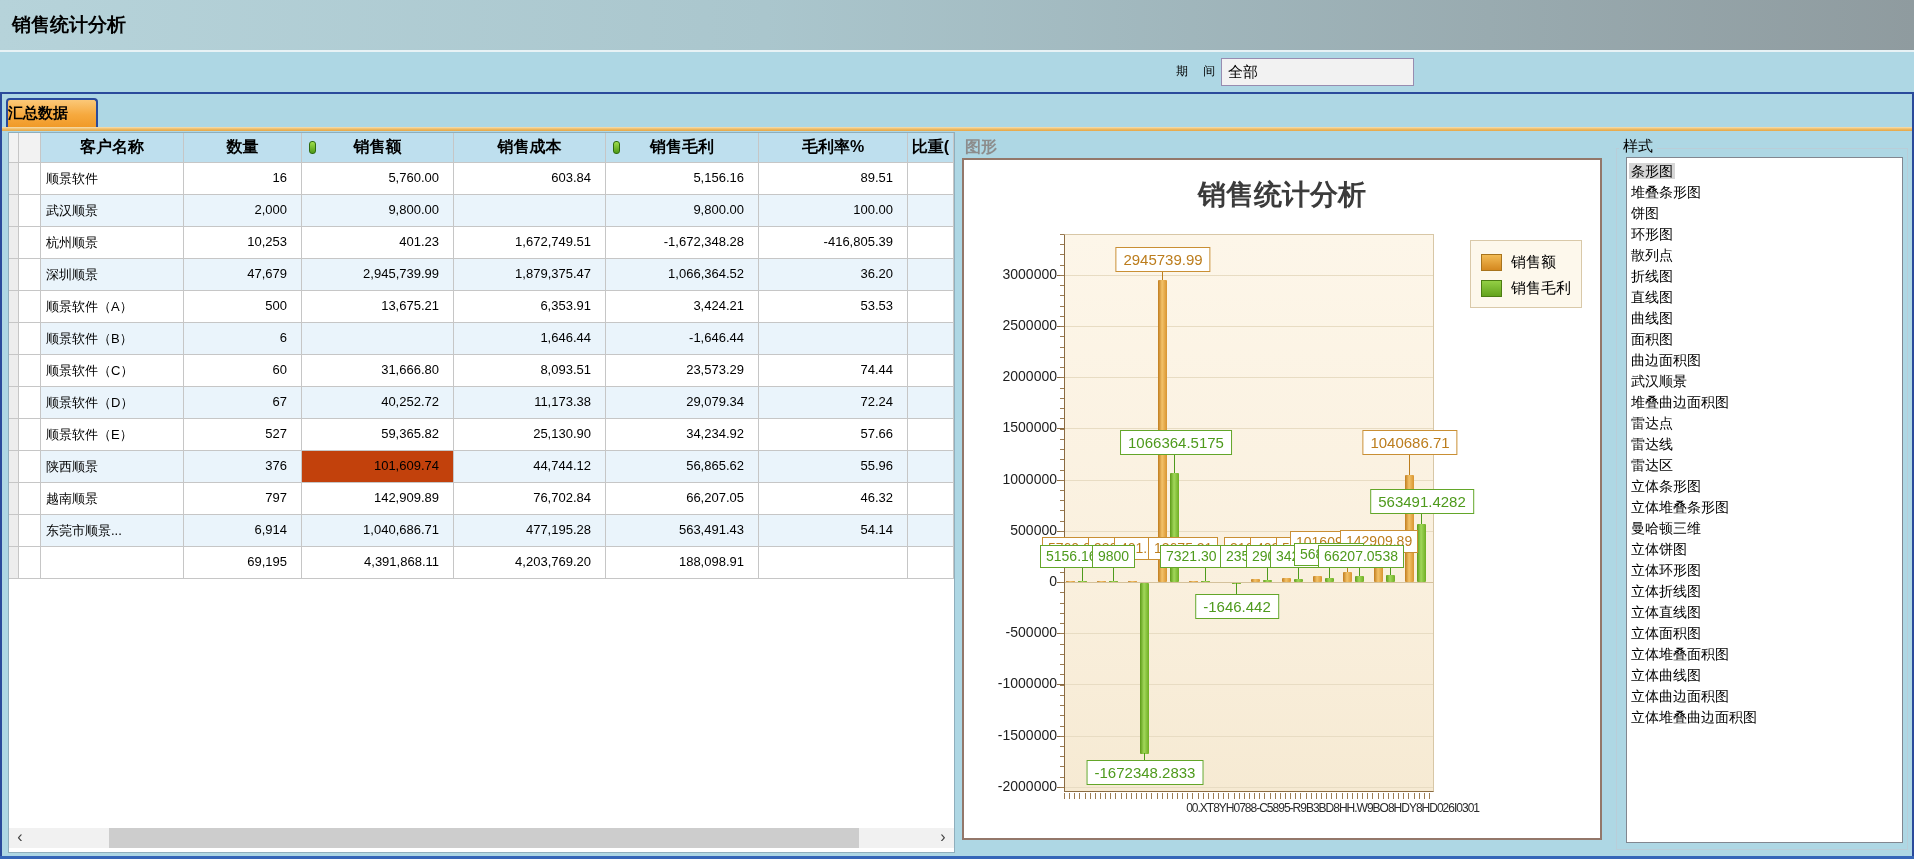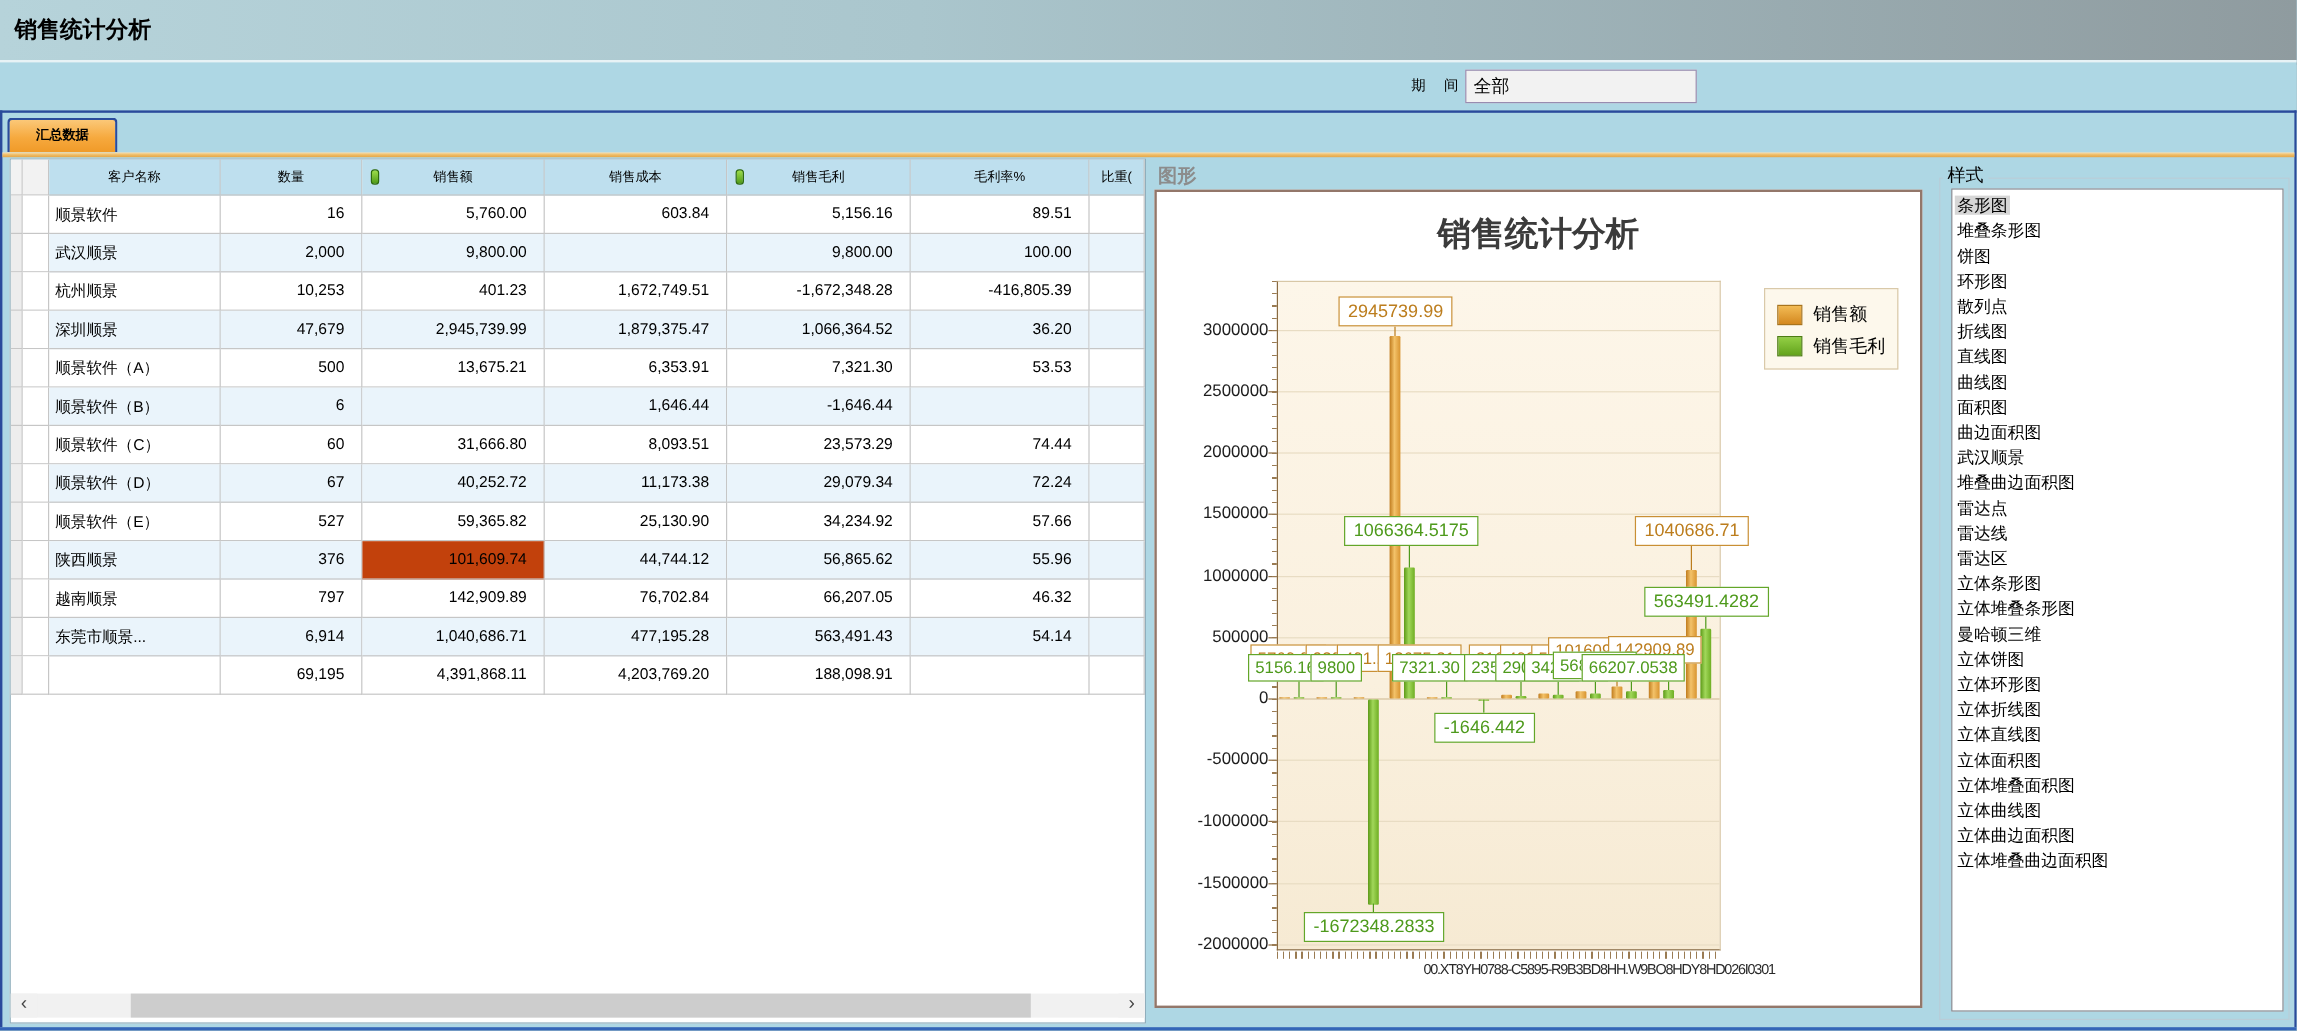--- a/index.html
+++ b/index.html
@@ -17,30 +17,30 @@
   .period-input{position:absolute;left:1221px;top:4px;width:193px;height:28px;background:#f2f2f2;
     border:1px solid #988cb0;font-size:15px;padding:2px 6px;color:#000;font-family:inherit;}
   
   .mainpanel{position:absolute;left:0;top:92px;width:1914px;height:764px;background:#aed7e4;
     border:2px solid #2a4a9b;border-bottom:none;}
   .bottomline{position:absolute;left:0;top:856px;width:1914px;height:3px;background:#3566b8;}
   
   .tab{position:absolute;left:6px;top:98px;width:92px;height:29px;
     background:linear-gradient(180deg,#fbc878 0%,#f6a93e 55%,#f09a28 100%);
     border:2px solid #2a4a9b;border-bottom:none;border-radius:4px 4px 0 0;
-    font-size:11px;font-weight:bold;color:#000;text-align:center;line-height:26px;}
+    font-size:15px;font-weight:bold;color:#000;text-align:left;line-height:26px;}
   .tab-underline{position:absolute;left:2px;top:127px;width:1910px;height:4px;
     background:linear-gradient(180deg,#f7e0b4 0%,#eebc66 50%,#e5a648 100%);}
   
   .table-panel{position:absolute;left:8px;top:132px;width:947px;height:721px;background:#fff;
     border:1px solid #8faebc;}
   .grid-row{display:flex;flex-direction:row;}
   .cell{border-right:1px solid #c6c6c6;border-bottom:1px solid #c6c6c6;overflow:hidden;
     font-size:13px;color:#000;white-space:nowrap;position:relative;}
-  .hdr{background:#bedfee;display:flex;align-items:center;justify-content:center;font-size:11px;}
+  .hdr{background:#bedfee;display:flex;align-items:center;justify-content:center;font-size:16px;font-weight:bold;}
   .gut{background:#fff;}
   .gutA{background:#ededed;}
   .hdr.gut,.hdr.gutA{background:#f2f2f2;}
   .num{text-align:right;padding:7px 14px 0 2px;}
   .txt{text-align:left;padding:7px 2px 0 5px;}
   .filter-pill{position:absolute;left:7px;top:8px;width:7px;height:13px;border-radius:3px;
     background:linear-gradient(180deg,#9ede4c,#4f9a17);border:1px solid #2e6b0e;}
   
   .hscroll{position:absolute;left:0px;top:695px;width:945px;height:20px;background:#f1f1f1;}
   .hthumb{position:absolute;left:100px;top:0;width:750px;height:20px;background:#cdcdcd;}
@@ -179,21 +179,21 @@
           <div class="cell  num" style="width: 149px; height: 32px; background: rgb(234, 244, 251);"><span>36.20</span></div>
           <div class="cell  num" style="width: 46px; height: 32px; background: rgb(234, 244, 251);"><span></span></div>
         </div>
         <div class="grid-row">
           <div class="cell gutA " style="width: 10px; height: 32px;"></div>
           <div class="cell gut " style="width: 22px; height: 32px;"></div>
           <div class="cell  txt" style="width: 143px; height: 32px;"><span>顺景软件（A）</span></div>
           <div class="cell  num" style="width: 118px; height: 32px;"><span>500</span></div>
           <div class="cell  num" style="width: 152px; height: 32px;"><span>13,675.21</span></div>
           <div class="cell  num" style="width: 152px; height: 32px;"><span>6,353.91</span></div>
-          <div class="cell  num" style="width: 153px; height: 32px;"><span>7,321.30</span></div>
+          <div class="cell  num" style="width: 153px; height: 32px;"><span>3,424.21</span></div>
           <div class="cell  num" style="width: 149px; height: 32px;"><span>53.53</span></div>
           <div class="cell  num" style="width: 46px; height: 32px;"><span></span></div>
         </div>
         <div class="grid-row">
           <div class="cell gutA " style="width: 10px; height: 32px;"></div>
           <div class="cell gut " style="width: 22px; height: 32px;"></div>
           <div class="cell  txt" style="width: 143px; height: 32px; background: rgb(234, 244, 251);"><span>顺景软件（B）</span></div>
           <div class="cell  num" style="width: 118px; height: 32px; background: rgb(234, 244, 251);"><span>6</span></div>
           <div class="cell  num" style="width: 152px; height: 32px; background: rgb(234, 244, 251);"><span></span></div>
           <div class="cell  num" style="width: 152px; height: 32px; background: rgb(234, 244, 251);"><span>1,646.44</span></div>

